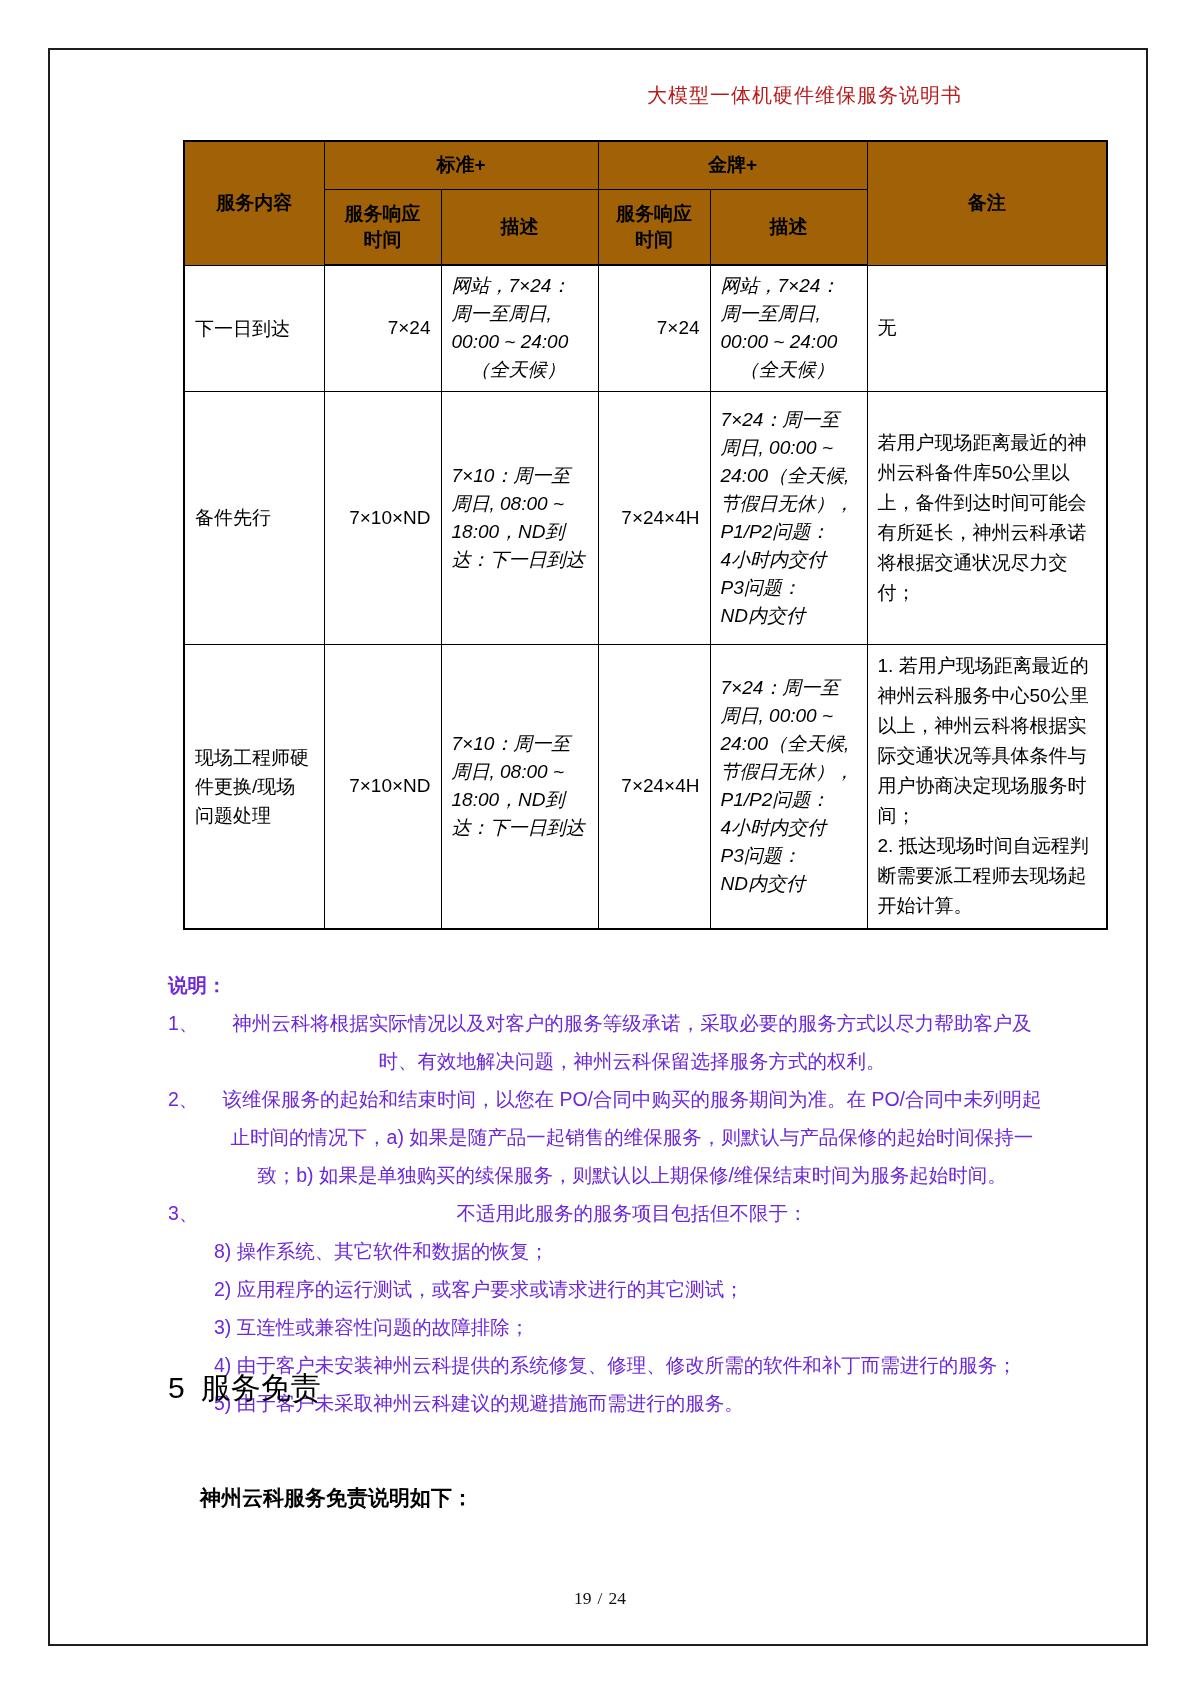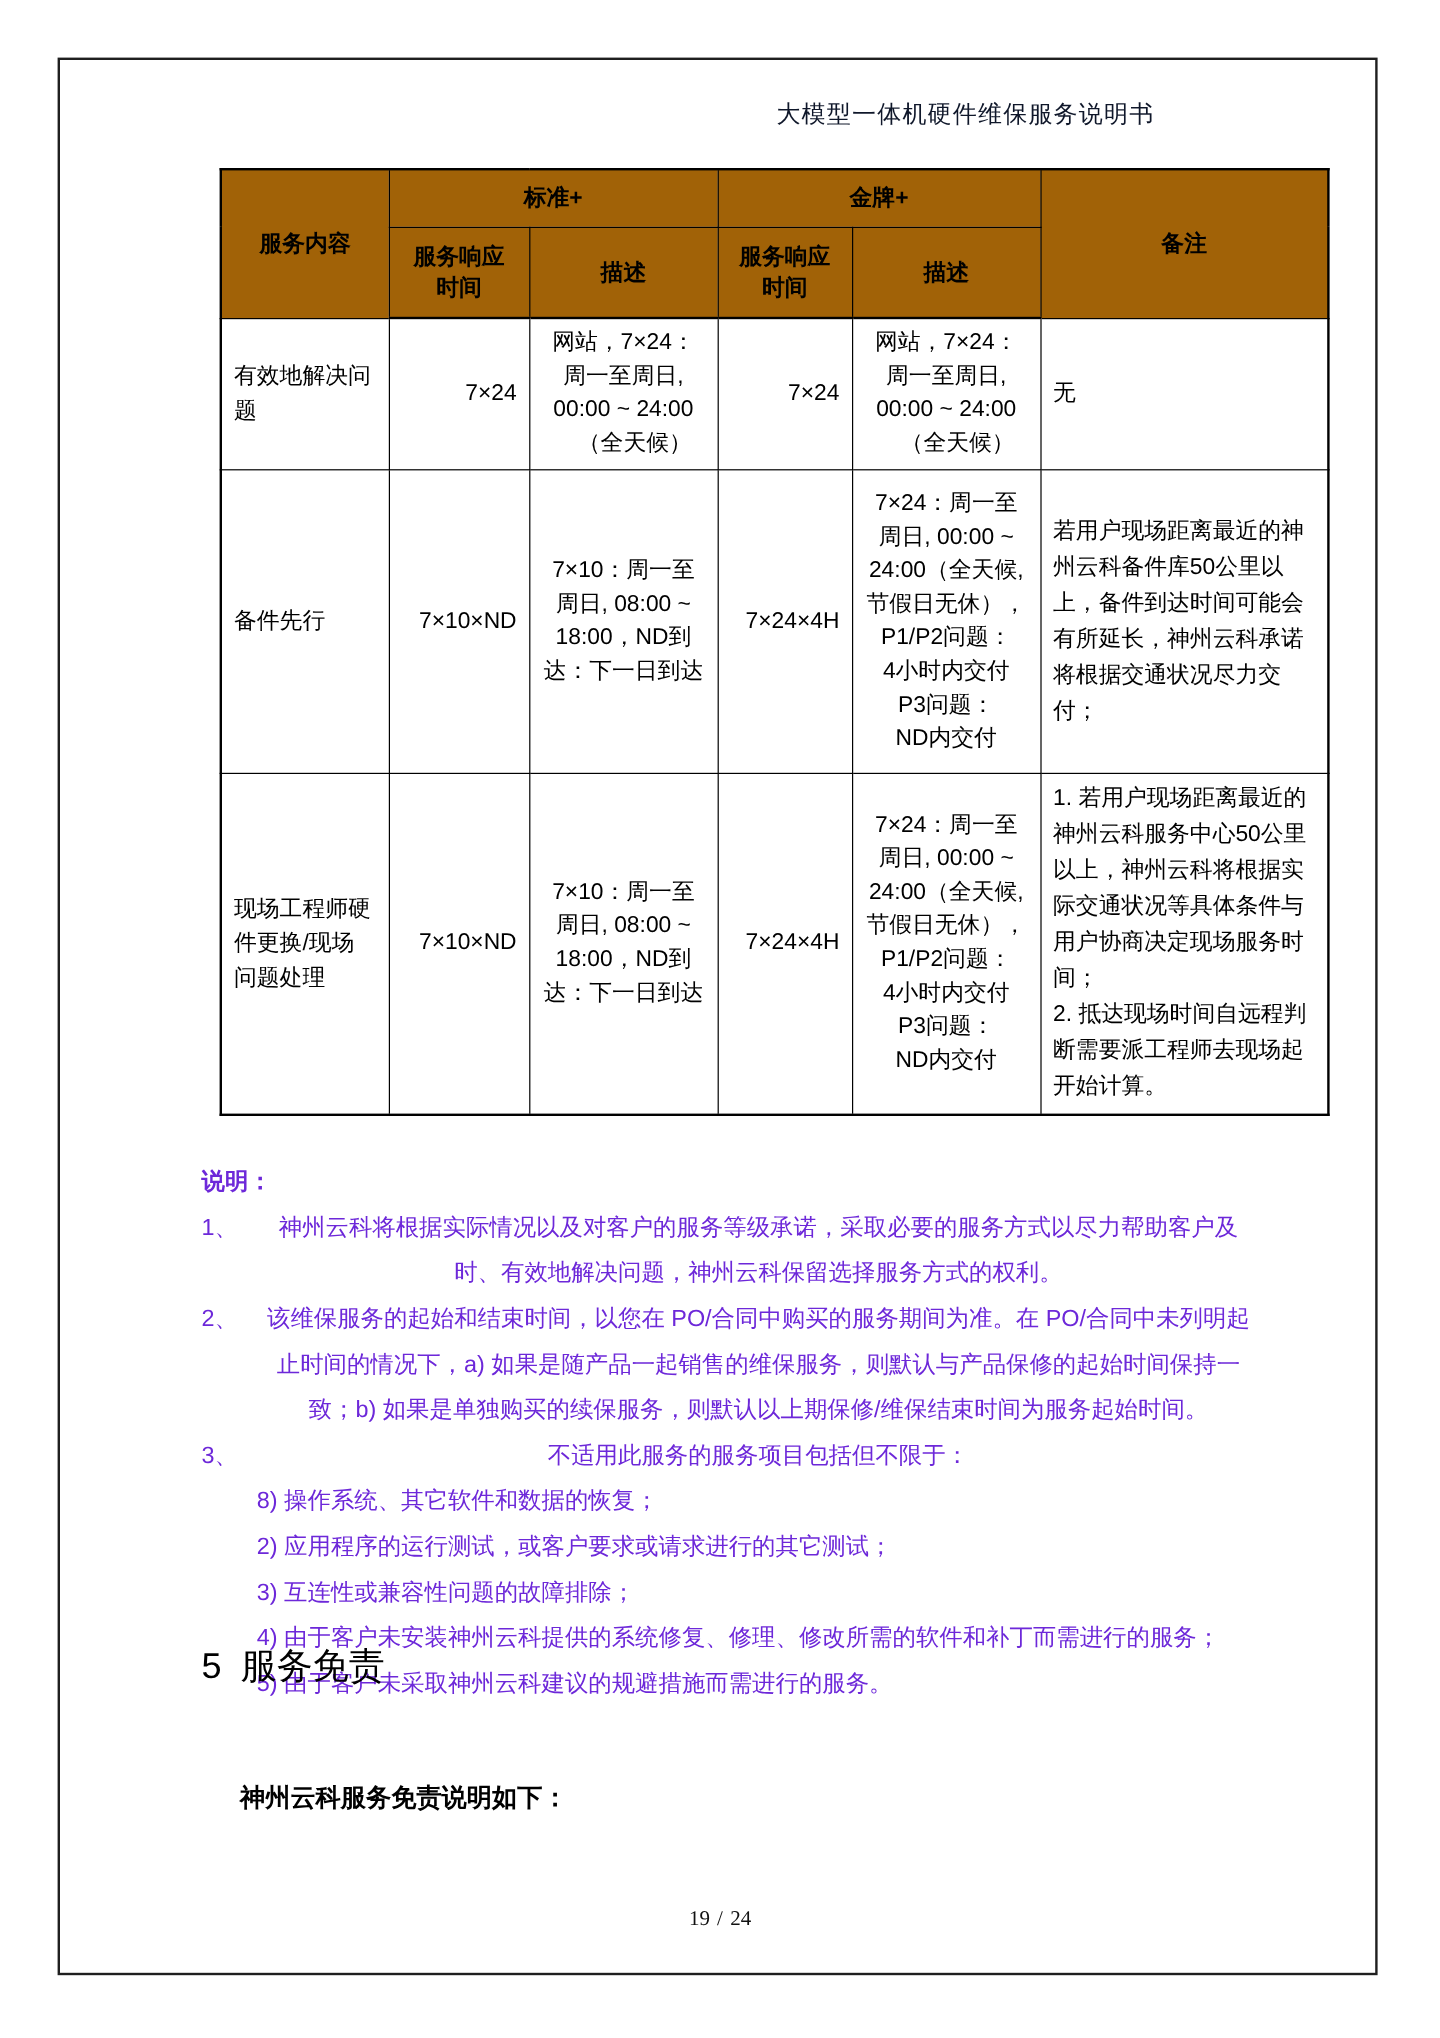--- a/index.html
+++ b/index.html
@@ -17,21 +17,21 @@
     width:1100px;height:1598px;
     border:2px solid #1f1f1f;
     box-sizing:border-box;
   }
   .doc-title{
     position:absolute;
     top:82px;right:238px;
     font-family:"Liberation Serif",serif;
     font-size:20px;
     letter-spacing:1px;
-    color:#0f172a;
+    color:#b91c1c;
   }
   
   table.svc{
     position:absolute;
     left:183px;top:140px;
     width:923px;
     border-collapse:collapse;
     table-layout:fixed;
     border:2.5px solid #000;
     font-size:19px;
@@ -45,24 +45,24 @@
   table.svc th{
     background:#a16207;
     font-weight:bold;
     text-align:center;
     white-space:pre-wrap;
   }
   tr.subhead th{border-bottom:2.5px solid #000;}
   td.svc-name{text-align:left;padding-left:9px;line-height:29px;}
   td.time{text-align:right;}
   td.desc{
-    text-align:center;
+    text-align:left;
     white-space:pre-wrap;
     line-height:28px;
-    padding-left:14px;padding-right:6px;
+    padding-left:14px;padding-right:6px;font-style:italic;
   }
   td.remark{
     text-align:left;
     white-space:pre-wrap;
     line-height:30px;
     padding:6px 12px;
   }
   
   .notes{
     position:absolute;
@@ -133,21 +133,21 @@
         <th>服务响应
 时间</th>
         <th>描述</th>
         <th>服务响应
 时间</th>
         <th>描述</th>
       </tr>
     </thead>
     <tbody>
       <tr style="height:126px">
-        <td class="svc-name">有效地解决问题</td>
+        <td class="svc-name">下一日到达</td>
         <td class="time">7×24</td>
         <td class="desc">网站，7×24：
 周一至周日,
 00:00 ~ 24:00
 　（全天候）</td>
         <td class="time">7×24</td>
         <td class="desc">网站，7×24：
 周一至周日,
 00:00 ~ 24:00
 　（全天候）</td>

